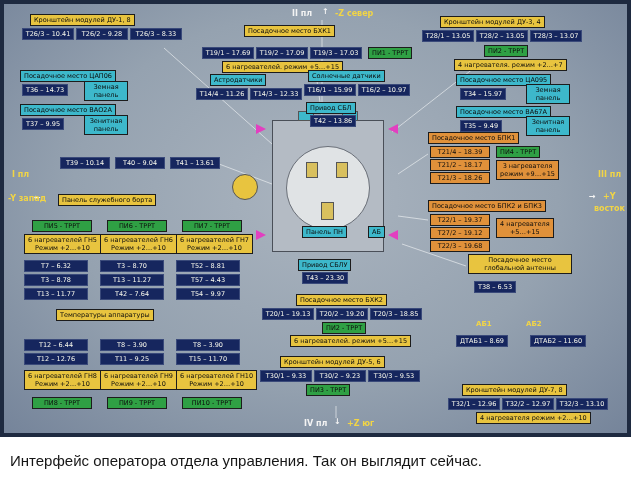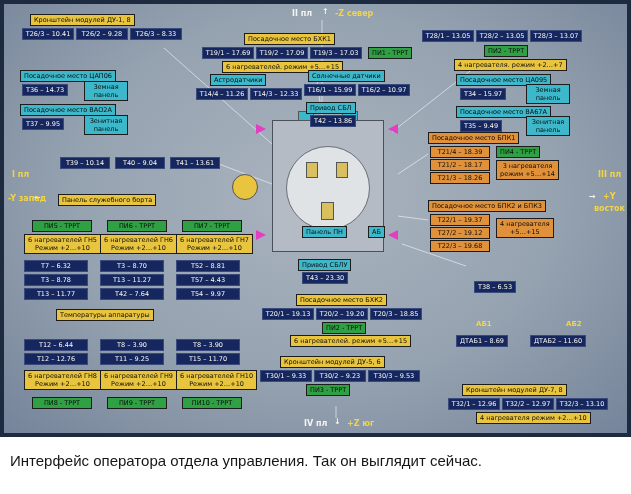--- a/index.html
+++ b/index.html
@@ -77,29 +77,30 @@
   <div class="dir" style="left:599px;top:188px">+Y</div>
   <div class="dir" style="left:590px;top:200px">восток</div>
 
   <div class="b yb" style="left:26px;top:10px">Кронштейн модулей ДУ-1, 8</div>
   <div class="row" style="left:18px;top:24px">
     <div class="nbc w52">Т26/3 – 10.41</div>
     <div class="nbc w52">Т26/2 – 9.28</div>
     <div class="nbc w52">Т26/3 – 8.33</div>
   </div>
 
-  <div class="b yb" style="left:240px;top:29px">Посадочное место БХК1</div>
+  <div class="b yb" style="left:240px;top:21px">Посадочное место БХК1</div>
   <div class="row" style="left:198px;top:43px">
     <div class="nbc w52">Т19/1 – 17.69</div>
     <div class="nbc w52">Т19/2 – 17.09</div>
     <div class="nbc w52">Т19/3 – 17.03</div>
   </div>
   <div class="b gb" style="left:364px;top:43px">ПИ1 - ТРРТ</div>
   <div class="b yb" style="left:218px;top:57px">6 нагревателей. режим +5…+15</div>
 
+  <div class="b yb" style="left:436px;top:12px">Кронштейн модулей ДУ-3, 4</div>
   <div class="row" style="left:418px;top:26px">
     <div class="nbc w52">Т28/1 – 13.05</div>
     <div class="nbc w52">Т28/2 – 13.05</div>
     <div class="nbc w52">Т28/3 – 13.07</div>
   </div>
   <div class="b gb" style="left:480px;top:41px">ПИ2 - ТРРТ</div>
   <div class="b yb" style="left:450px;top:55px">4 нагревателя. режим +2…+7</div>
 
   <div class="b cb" style="left:16px;top:66px">Посадочное место ЦАП06</div>
   <div class="b nb" style="left:18px;top:80px">Т36 – 14.73</div>
@@ -134,36 +135,37 @@
     <div class="nbc w50">Т41 – 13.61</div>
   </div>
 
   <div class="b ob" style="left:424px;top:128px">Посадочное место БПК1</div>
   <div class="b ob w60" style="left:426px;top:142px">Т21/4 – 18.39</div>
   <div class="b ob w60" style="left:426px;top:155px">Т21/2 – 18.17</div>
   <div class="b ob w60" style="left:426px;top:168px">Т21/3 – 18.26</div>
   <div class="b gb" style="left:492px;top:142px">ПИ4 - ТРРТ</div>
   <div class="b ob" style="left:492px;top:156px">
     <div>3 нагревателя</div>
-    <div>режим +5…+14</div>
+    <div>режим +9…+15</div>
   </div>
 
   <div class="b ob" style="left:424px;top:196px">Посадочное место БПК2 и БПК3</div>
   <div class="b ob w60" style="left:426px;top:210px">Т22/1 – 19.37</div>
   <div class="b ob w60" style="left:426px;top:223px">Т27/2 – 19.12</div>
   <div class="b ob w60" style="left:426px;top:236px">Т22/3 – 19.68</div>
   <div class="b ob" style="left:492px;top:214px">
     <div>4 нагревателя</div>
     <div>+5…+15</div>
   </div>
 
+  <div class="b yb wrapg" style="left:464px;top:250px">Посадочное место глобальной антенны</div>
   <div class="b nb" style="left:470px;top:277px">Т38 – 6.53</div>
 
   <div class="ylab" style="left:472px;top:316px">АБ1</div>
-  <div class="ylab" style="left:562px;top:316px">АБ2</div>
+  <div class="ylab" style="left:522px;top:316px">АБ2</div>
   <div class="b nb" style="left:452px;top:331px">ДТАБ1 – 8.69</div>
   <div class="b nb" style="left:526px;top:331px">ДТАБ2 – 11.60</div>
 
   <div class="b yb" style="left:54px;top:190px">Панель служебного борта</div>
   <div class="b gb w60" style="left:28px;top:216px">ПИ5 - ТРРТ</div>
   <div class="b gb w60" style="left:103px;top:216px">ПИ6 - ТРРТ</div>
   <div class="b gb w60" style="left:178px;top:216px">ПИ7 - ТРРТ</div>
   <div class="b yb" style="left:20px;top:230px">
     <div>6 нагревателей ГН5</div>
     <div>Режим +2…+10</div>

